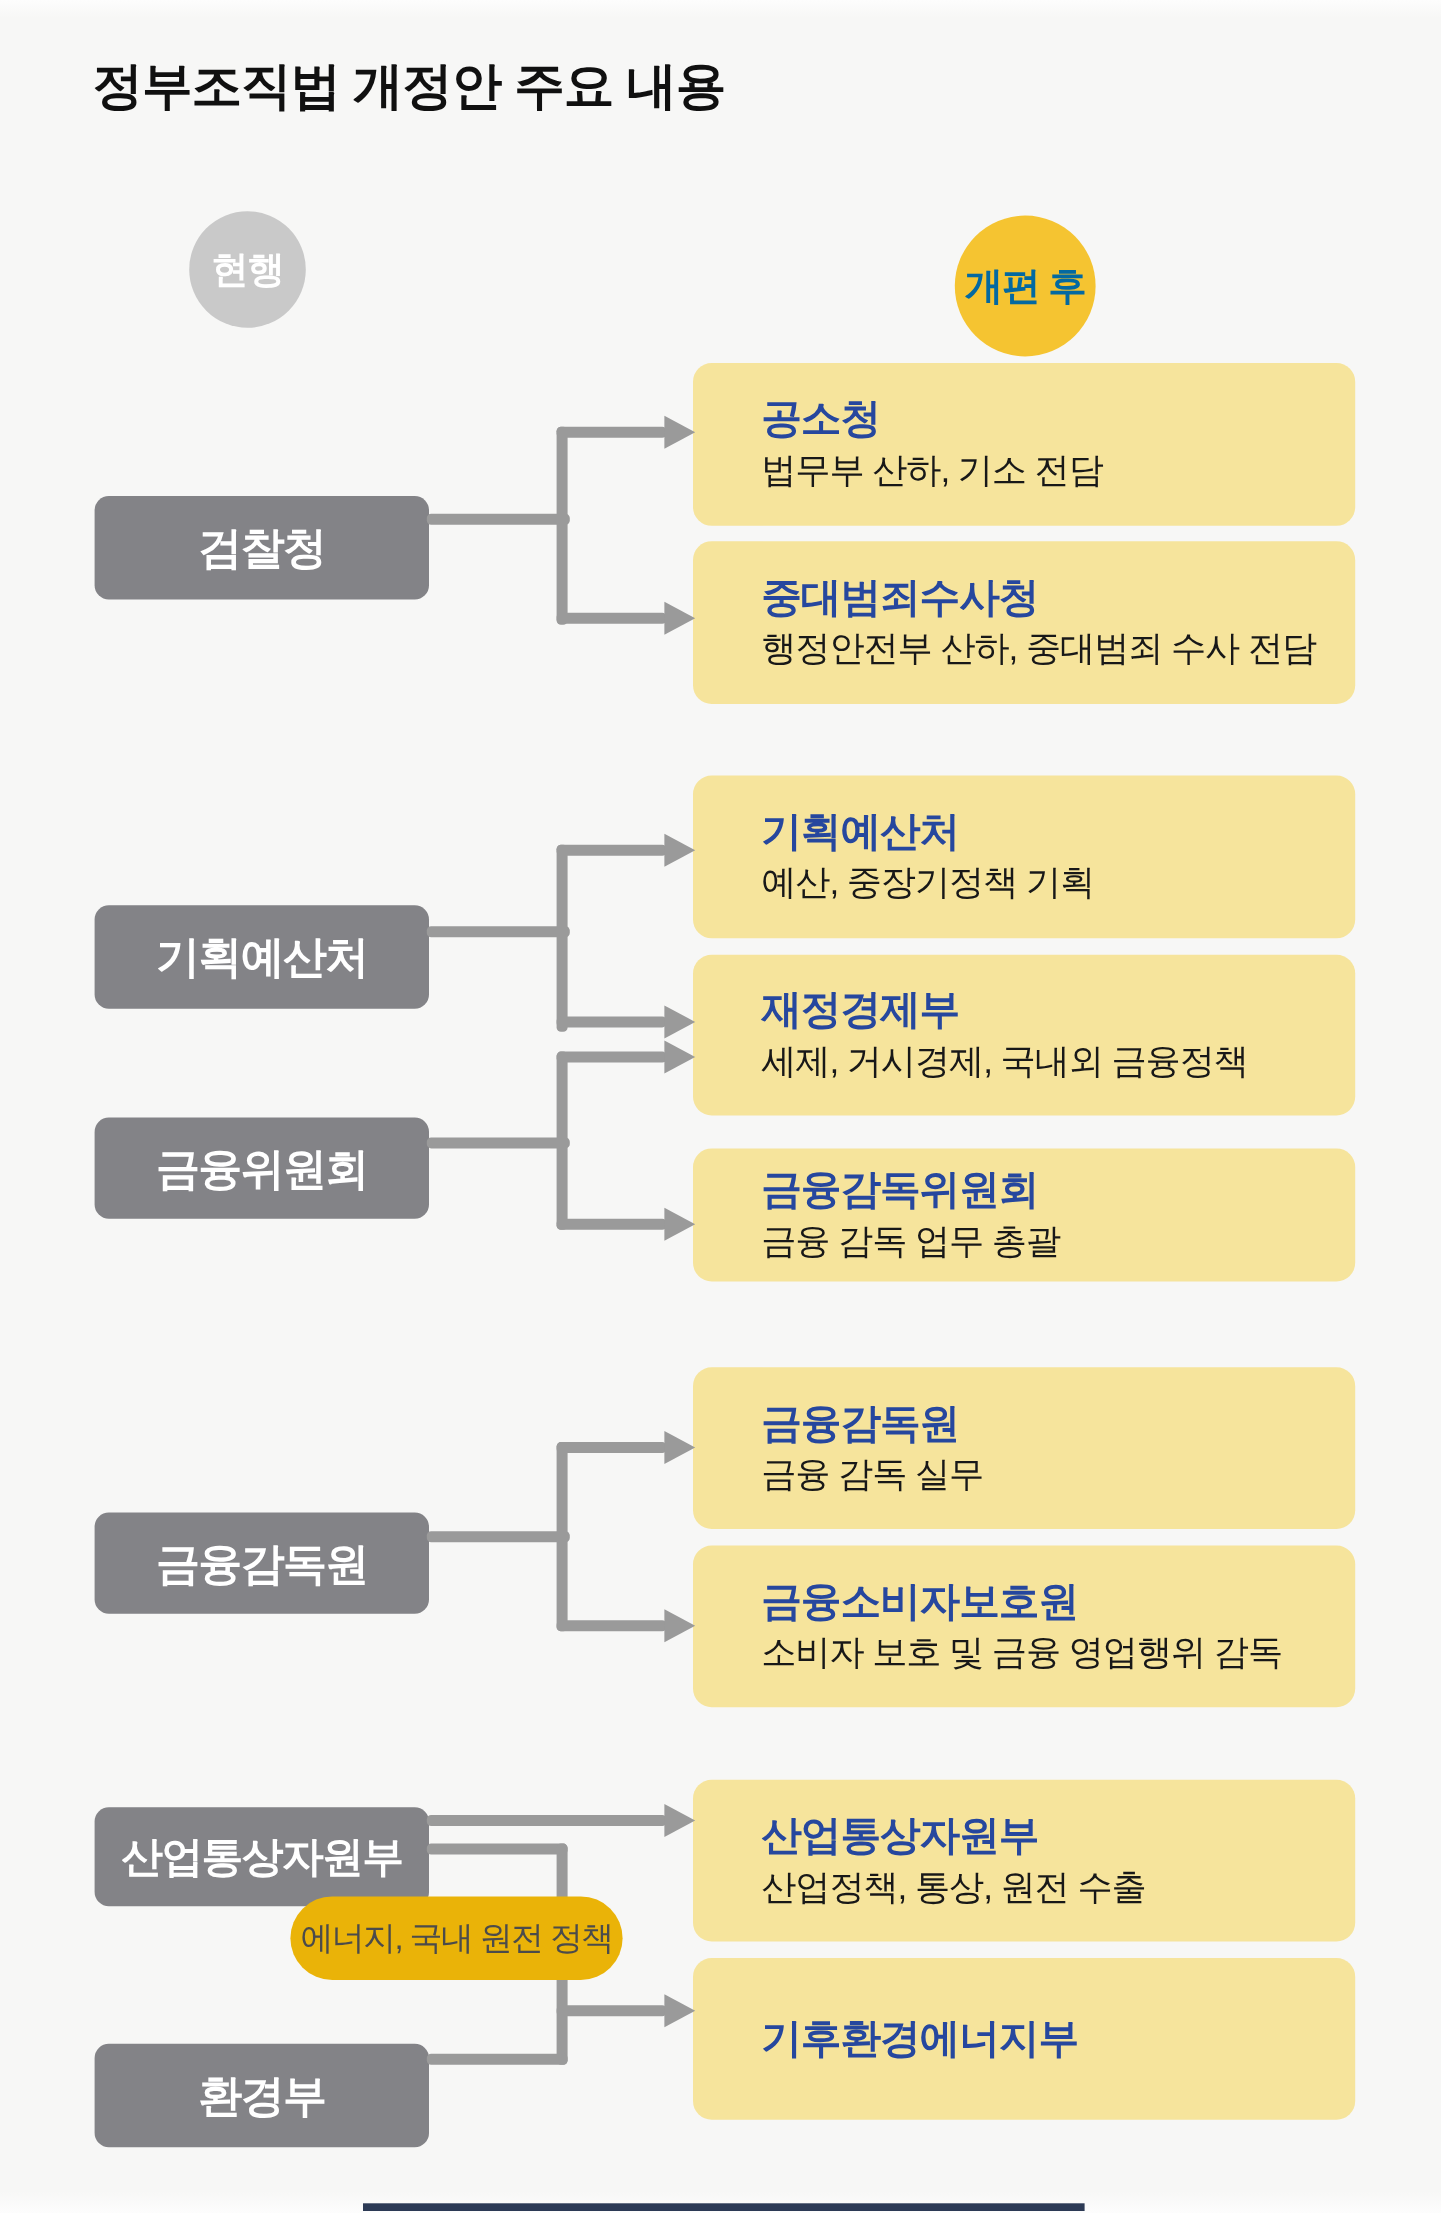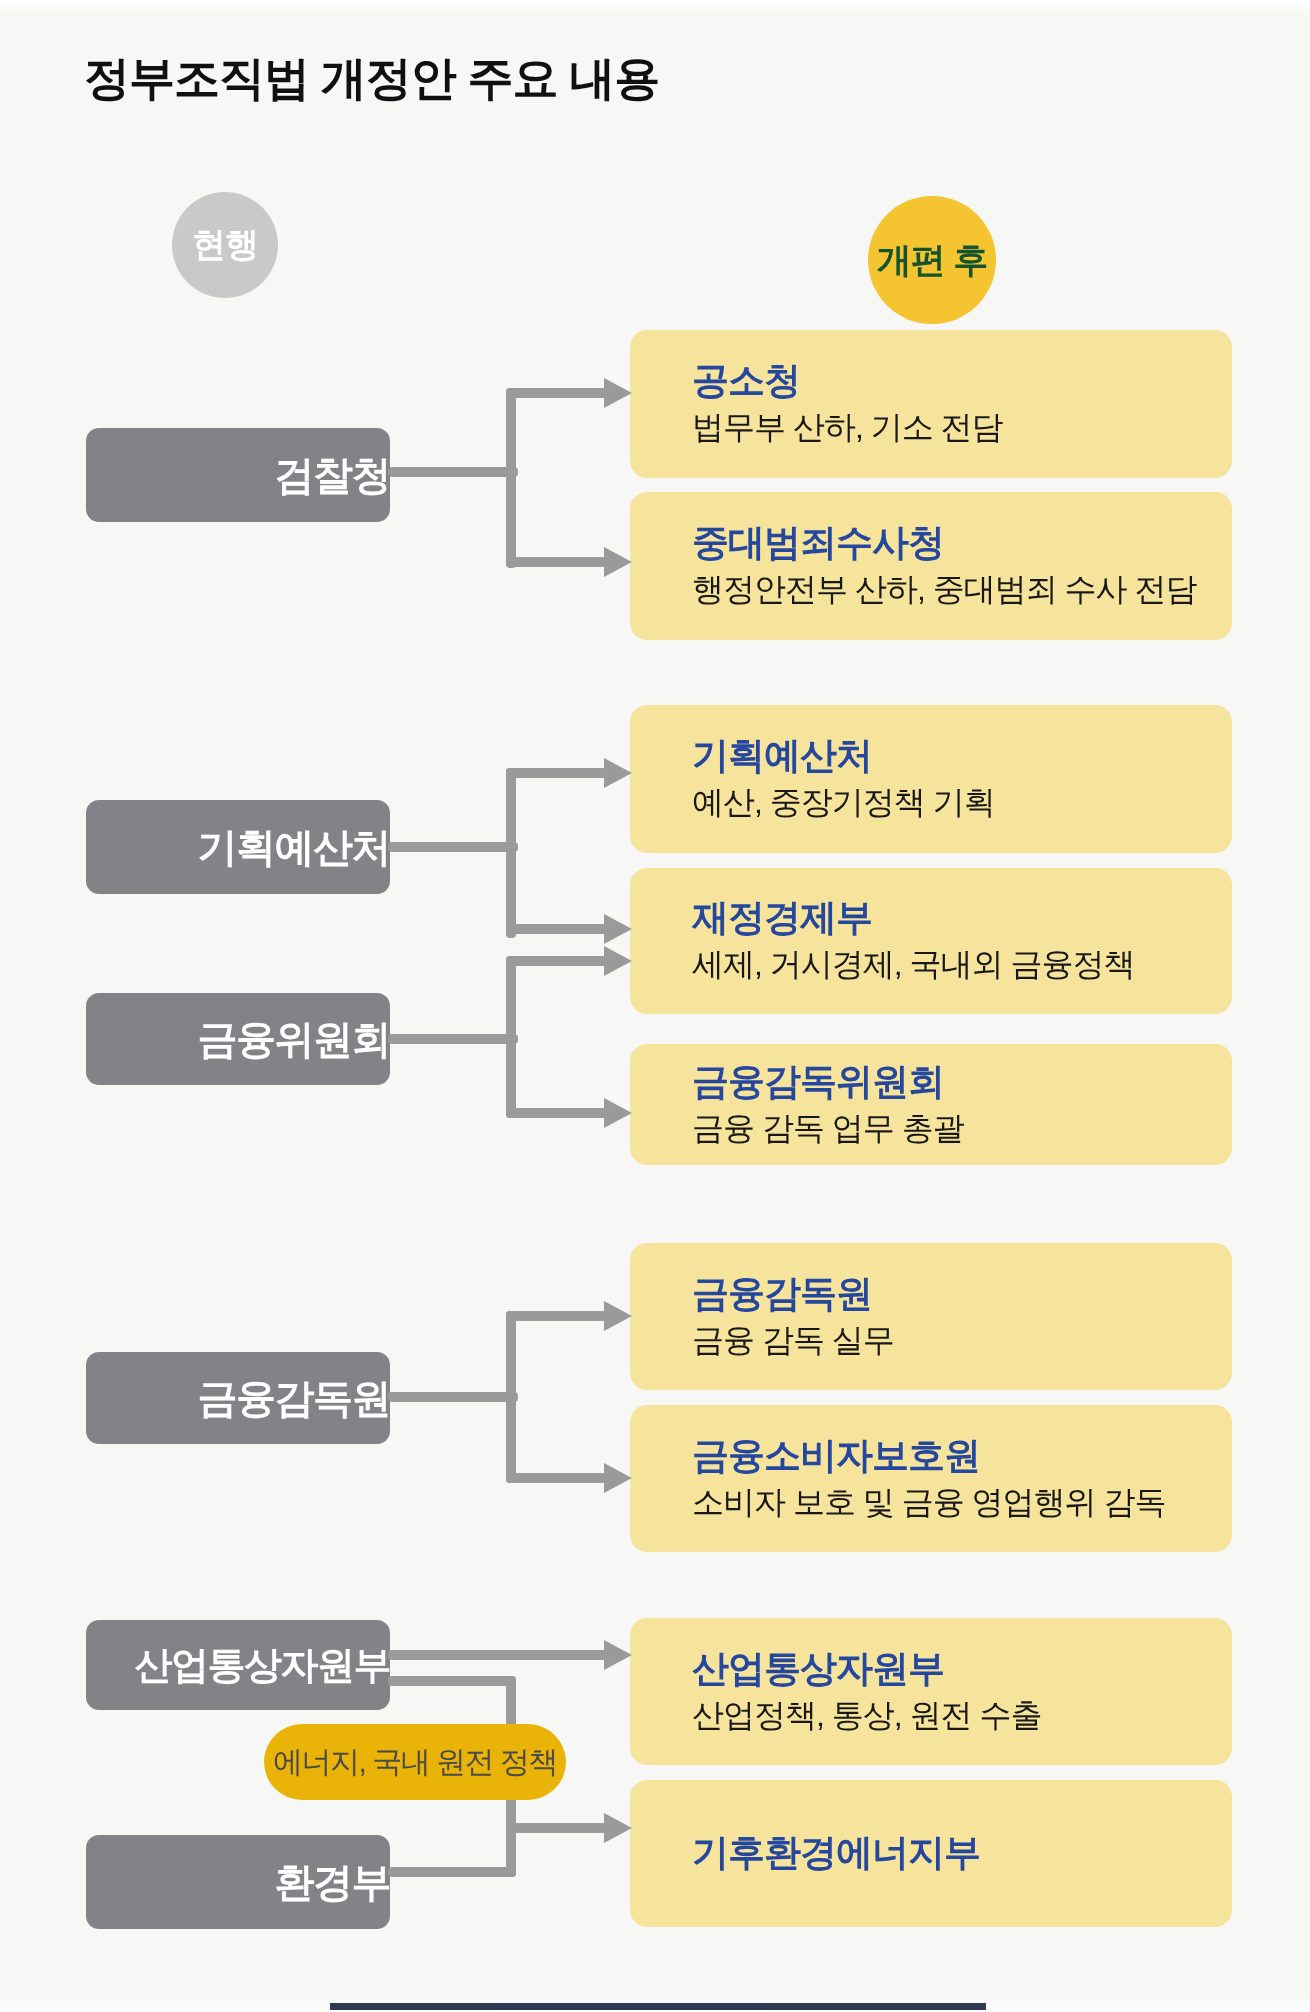--- a/index.html
+++ b/index.html
@@ -18,28 +18,29 @@
     position:absolute;border-radius:50%;
     display:flex;align-items:center;justify-content:center;
     font-weight:800;letter-spacing:-1px;
   }
   .badge-current{
     left:172px;top:192px;width:106px;height:106px;
     background:#c9c9c9;color:#ffffff;font-size:34px;
   }
   .badge-after{
     left:868px;top:196px;width:128px;height:128px;
-    background:#f5c431;color:#14532d;font-size:35px;
+    background:#f5c431;color:#0369a1;font-size:35px;font-family:Liberation Serif, serif;
   }
   .gbox{
     position:absolute;left:86px;width:304px;height:94px;
     background:#838387;border-radius:13px;
-    display:flex;align-items:center;justify-content:flex-end;
+    display:flex;align-items:center;justify-content:center;
     color:#ffffff;font-size:40px;font-weight:700;letter-spacing:-1.5px;
     white-space:nowrap;
+    margin-top:23px;
   }
   .ybox{
     position:absolute;left:630px;width:602px;
     background:#f6e49c;border-radius:17px;
     display:flex;flex-direction:column;justify-content:center;
     padding-left:62px;box-sizing:border-box;row-gap:9px;
   }
   .ybox .ytitle{
     font-size:37px;font-weight:800;color:#26479e;letter-spacing:-1px;
     line-height:1.05;

